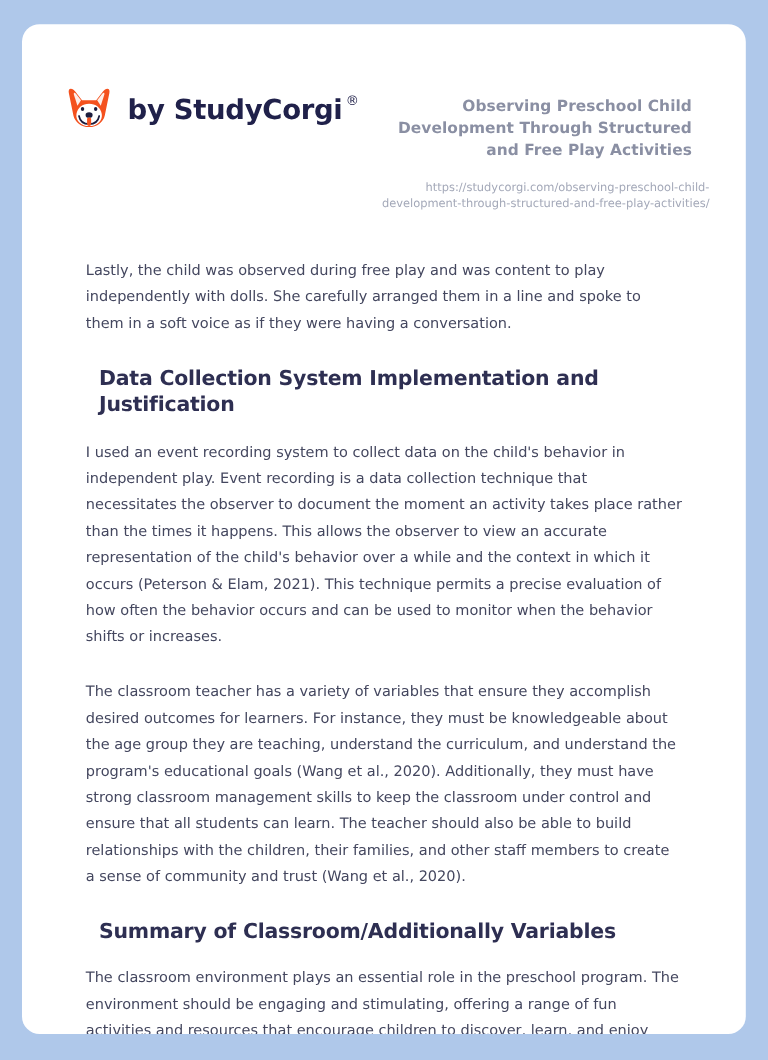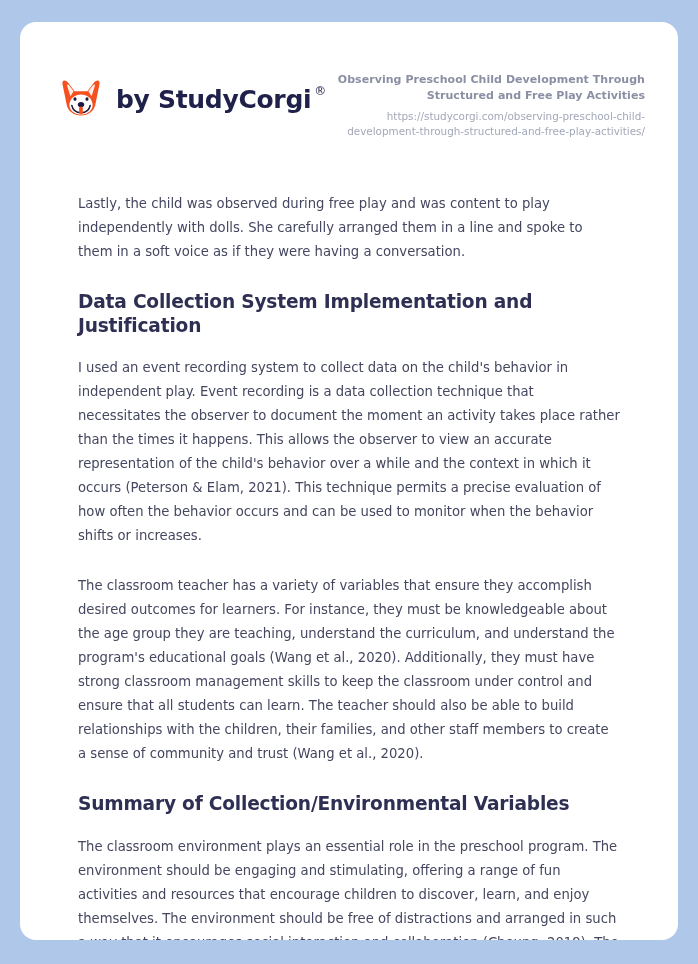--- a/index.html
+++ b/index.html
@@ -63,53 +63,53 @@
     position: relative;
     top: -2px;
   }
   .header-meta {
     text-align: right;
     max-width: 330px;
     padding-top: 2px;
   }
   .header-title {
     color: #8a8fa3;
-    font-size: 11px;
+    font-size: 14px;
     font-weight: 700;
     line-height: 1.42;
-    margin: 0;
+    margin: 16px;
     letter-spacing: 0.05px;
   }
   .header-url {
     color: #a3a8b8;
     font-size: 10.4px;
     font-weight: 400;
     line-height: 1.42;
-    margin: 6px 0 11px 0;
+    margin: 6px 0 0 0;
     word-break: break-word;
   }
   
   .doc-body {
     padding: 42px 42px 0 58px;
   }
   .doc-body p {
     color: #44475f;
     font-size: 13.2px;
     line-height: 1.82;
     margin: 0 16px 26px 0;
     text-align: left;
   }
   .doc-body h2 {
     color: #2e2f52;
     font-family: "DejaVu Sans", sans-serif;
     font-size: 18.6px;
     font-weight: 700;
     line-height: 1.3;
     letter-spacing: -0.2px;
-    margin: 0 0 18px 0;
+    margin: 0 0 18px 12px;
   }
   .section-block { margin-bottom: 0; }
 </style>
 </head>
 <body>
 
 <div class="page-card">
 
   <div class="doc-header">
 
@@ -145,19 +145,19 @@
     <div class="section-block">
       <h2>Data Collection System Implementation and Justification</h2>
       <p>I used an event recording system to collect data on the child's behavior in independent play. Event recording is a data collection technique that necessitates the observer to document the moment an activity takes place rather than the times it happens. This allows the observer to view an accurate representation of the child's behavior over a while and the context in which it occurs (Peterson &amp; Elam, 2021). This technique permits a precise evaluation of how often the behavior occurs and can be used to monitor when the behavior shifts or increases.</p>
     </div>
 
     <div class="section-block">
       <p>The classroom teacher has a variety of variables that ensure they accomplish desired outcomes for learners. For instance, they must be knowledgeable about the age group they are teaching, understand the curriculum, and understand the program's educational goals (Wang et al., 2020). Additionally, they must have strong classroom management skills to keep the classroom under control and ensure that all students can learn. The teacher should also be able to build relationships with the children, their families, and other staff members to create a sense of community and trust (Wang et al., 2020).</p>
     </div>
 
     <div class="section-block">
-      <h2>Summary of Collection/Environmental Variables</h2>
+      <h2>Summary of Classroom/Additionally Variables</h2>
       <p>The classroom environment plays an essential role in the preschool program. The environment should be engaging and stimulating, offering a range of fun activities and resources that encourage children to discover, learn, and enjoy themselves. The environment should be free of distractions and arranged in such a way that it encourages social interaction and collaboration (Cheung, 2019). The classroom design should be well-structured, with distinct areas for each event and plenty of room.</p>
     </div>
 
   </div>
 
 </div>
 
 </body></html>

